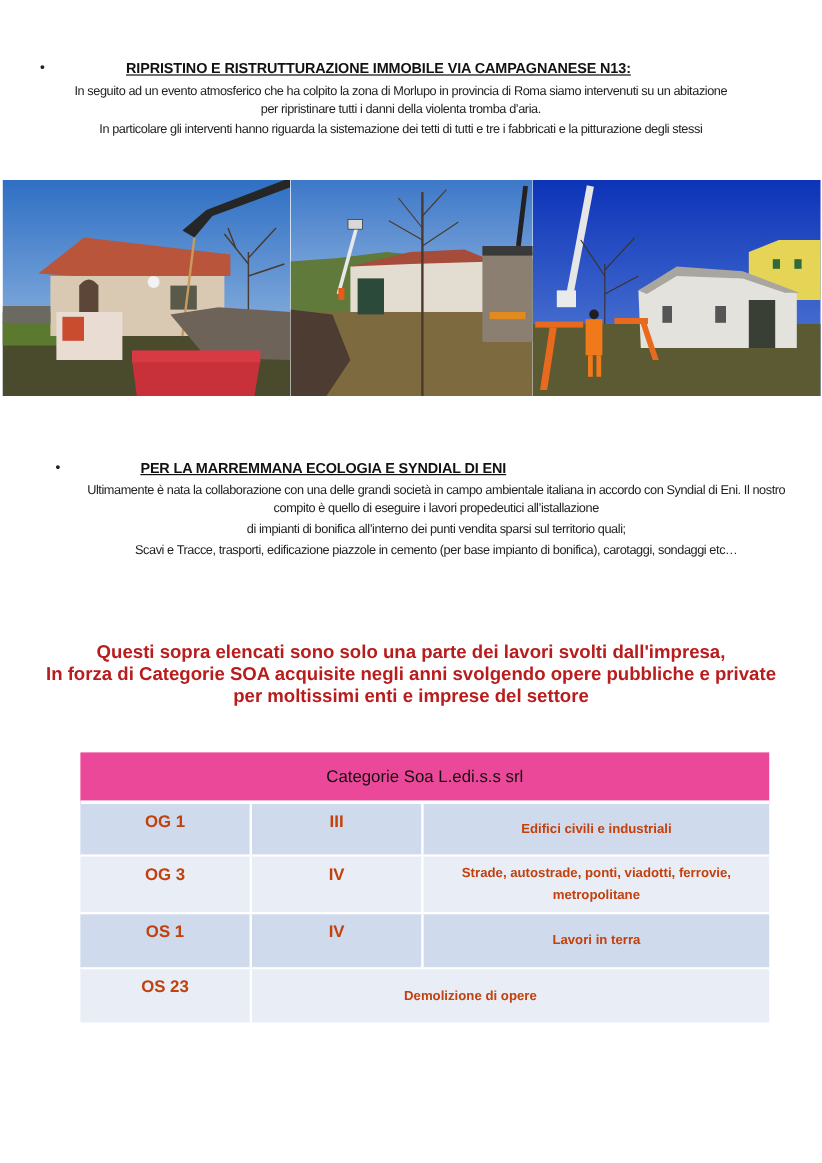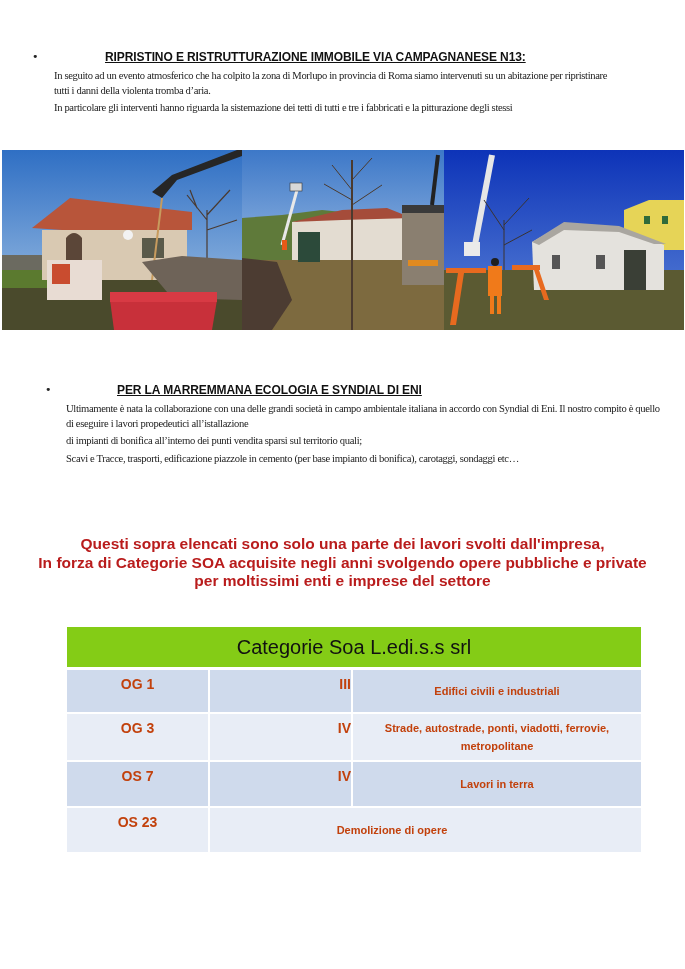--- a/index.html
+++ b/index.html
@@ -6,49 +6,49 @@
     html, body { width: 685px; height: 969px; background: #ffffff; overflow: hidden; }
     body { position: relative; font-family: "DejaVu Sans", sans-serif; color: #1a1a1a; }
 
     .bullet { position: absolute; font-size: 11px; color: #222; }
     .heading {
       position: absolute; font-family: "Liberation Sans", sans-serif;
       font-weight: bold; font-size: 12px; text-decoration: underline;
       color: #111; letter-spacing: -0.1px; white-space: nowrap;
     }
     .para {
-      position: absolute; font-family: Liberation Serif, serif;
-      font-size: 10.6px; line-height: 14.5px; color: #222; letter-spacing: -0.35px;
+      position: absolute; font-family: Liberation Sans, sans-serif;
+      font-size: 10.6px; line-height: 14.5px; color: #222; letter-spacing: -0.35px; text-align: center;
     }
     .para p { margin: 0; }
     .para p.gap { margin-top: 3px; }
 
     .photo-strip { position: absolute; left: 2px; top: 150px; width: 682px; height: 180px; display: flex; }
     .photo { position: relative; height: 100%; overflow: hidden; }
 
     .summary {
       position: absolute; left: 0; top: 535px; width: 685px; text-align: center;
       font-family: "Liberation Sans", sans-serif; font-weight: bold; font-size: 15.5px;
       line-height: 18.5px; color: #b91c1c;
     }
 
     .soa-table { position: absolute; left: 67px; top: 627px; width: 574px; border-collapse: separate; border-spacing: 0; }
     .soa-header {
-      height: 43px; background: #84cc16; color: #111; text-align: center;
-      font-family: "Liberation Sans", sans-serif; font-size: 20px; font-weight: normal;
+      height: 43px; background: #ec4899; color: #111; text-align: center;
+      font-family: "Liberation Sans", sans-serif; font-size: 14px; font-weight: normal;
       border-bottom: 3px solid #fff;
     }
     .row { display: flex; border-bottom: 2px solid #fff; }
     .cell {
       font-family: "Liberation Sans", sans-serif; font-weight: bold; color: #c2410c;
       font-size: 14px; text-align: center; border-right: 2px solid #fff;
     }
     .cell:last-child { border-right: none; }
     .c1 { width: 143px; padding-top: 6px; }
-    .c2 { width: 143px; padding-top: 6px; text-align: right; }
+    .c2 { width: 143px; padding-top: 6px; }
     .c3 { width: 288px; display: flex; align-items: center; justify-content: center; font-size: 11px; line-height: 18px; padding: 2px 6px; }
     .odd { background: #cfdaec; }
     .even { background: #e8edf6; }
   </style>
 </head>
 <body>
 
 <span class="bullet" style="left:32px; top:50px;">•</span>
 <div class="heading" style="left:105px; top:50px;">RIPRISTINO E RISTRUTTURAZIONE IMMOBILE VIA CAMPAGNANESE N13:</div>
 <div class="para" style="left:54px; top:69px; width:560px;">
@@ -174,21 +174,21 @@
     <div class="cell c3">Edifici civili e industriali</div>
   </div>
 
   <div class="row even" style="height:48px;">
     <div class="cell c1">OG 3</div>
     <div class="cell c2">IV</div>
     <div class="cell c3">Strade, autostrade, ponti, viadotti, ferrovie, metropolitane</div>
   </div>
 
   <div class="row odd" style="height:46px;">
-    <div class="cell c1">OS 7</div>
+    <div class="cell c1">OS 1</div>
     <div class="cell c2">IV</div>
     <div class="cell c3">Lavori in terra</div>
   </div>
 
   <div class="row even" style="height:44px; border-bottom:none;gap:38px;">
     <div class="cell c1">OS 23</div>
     <div class="cell c3">Demolizione di opere</div>
   </div>
 </div>
 

